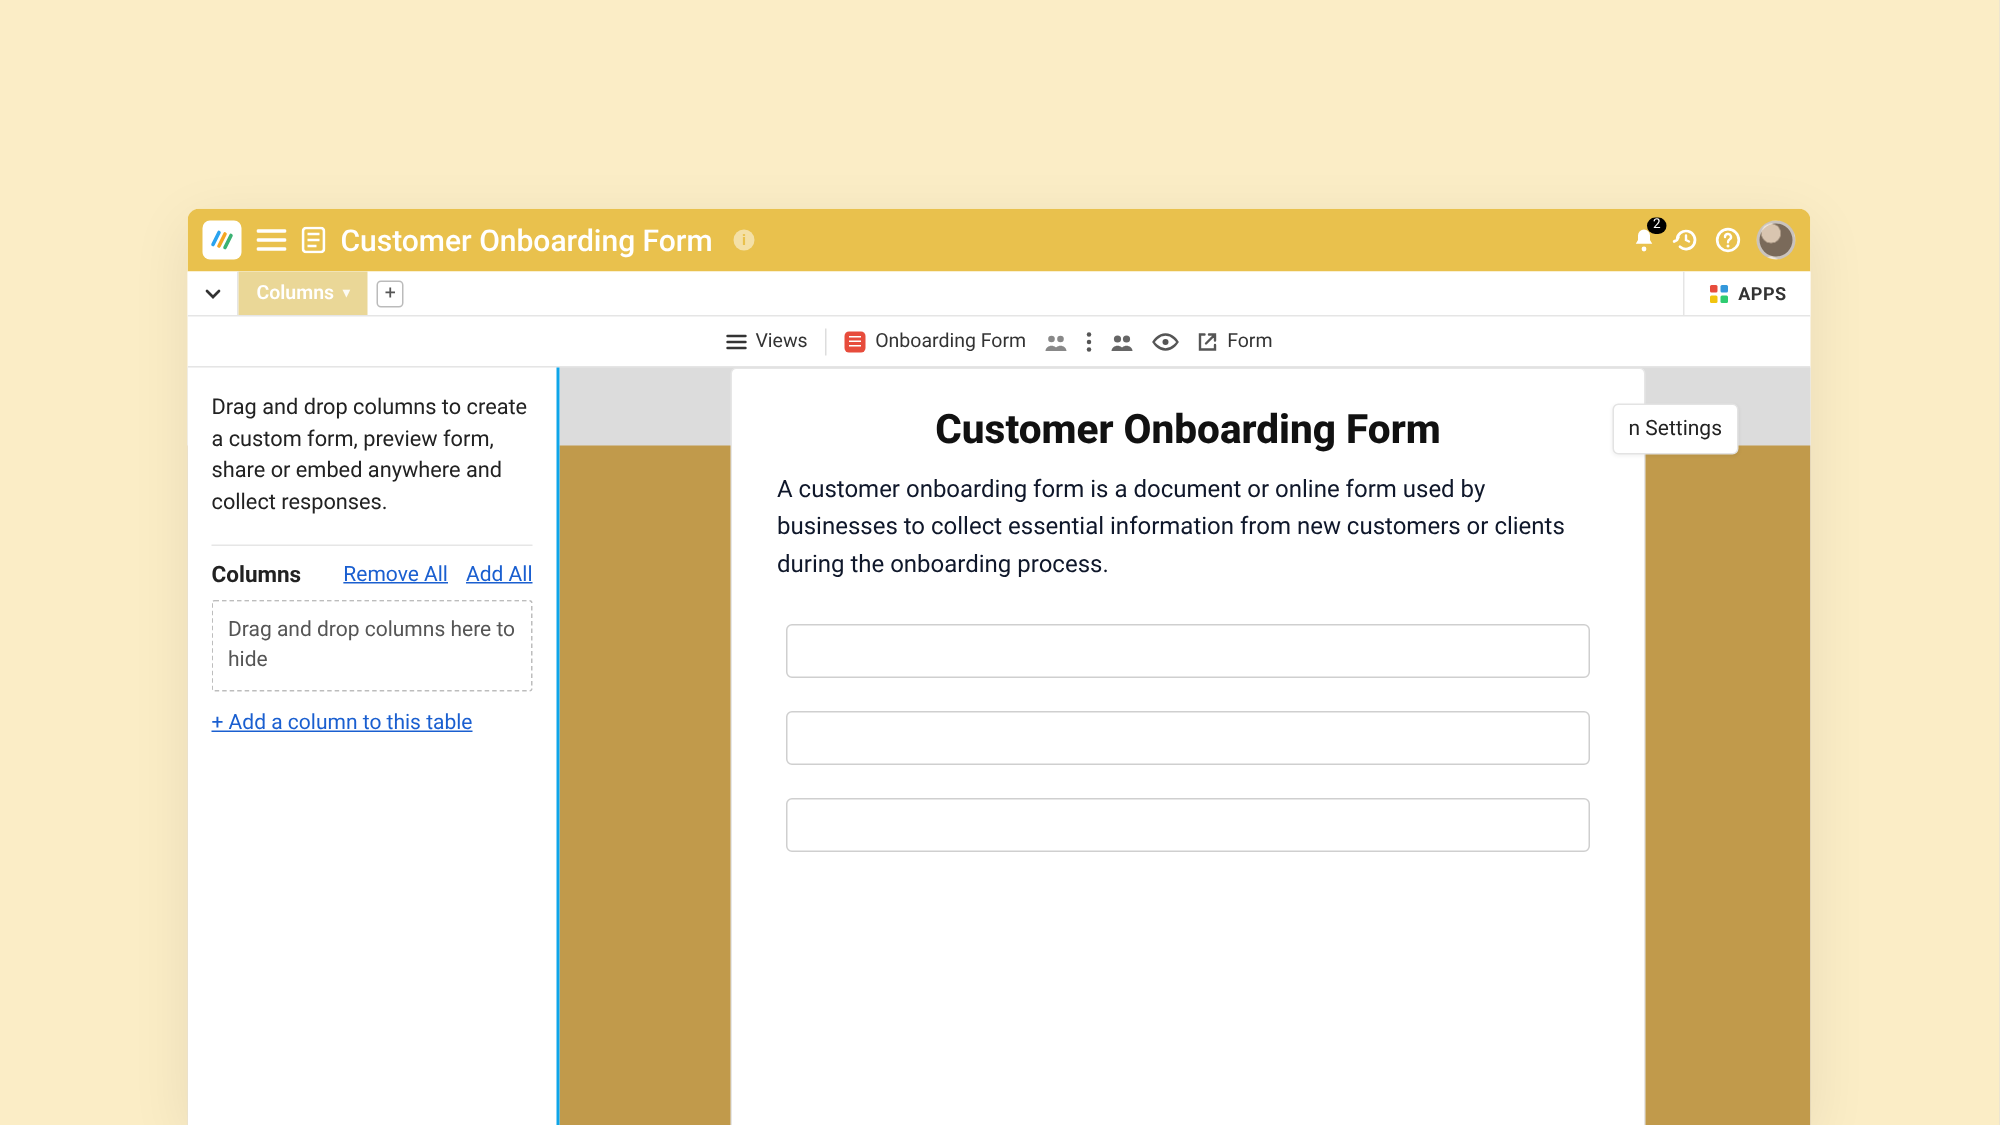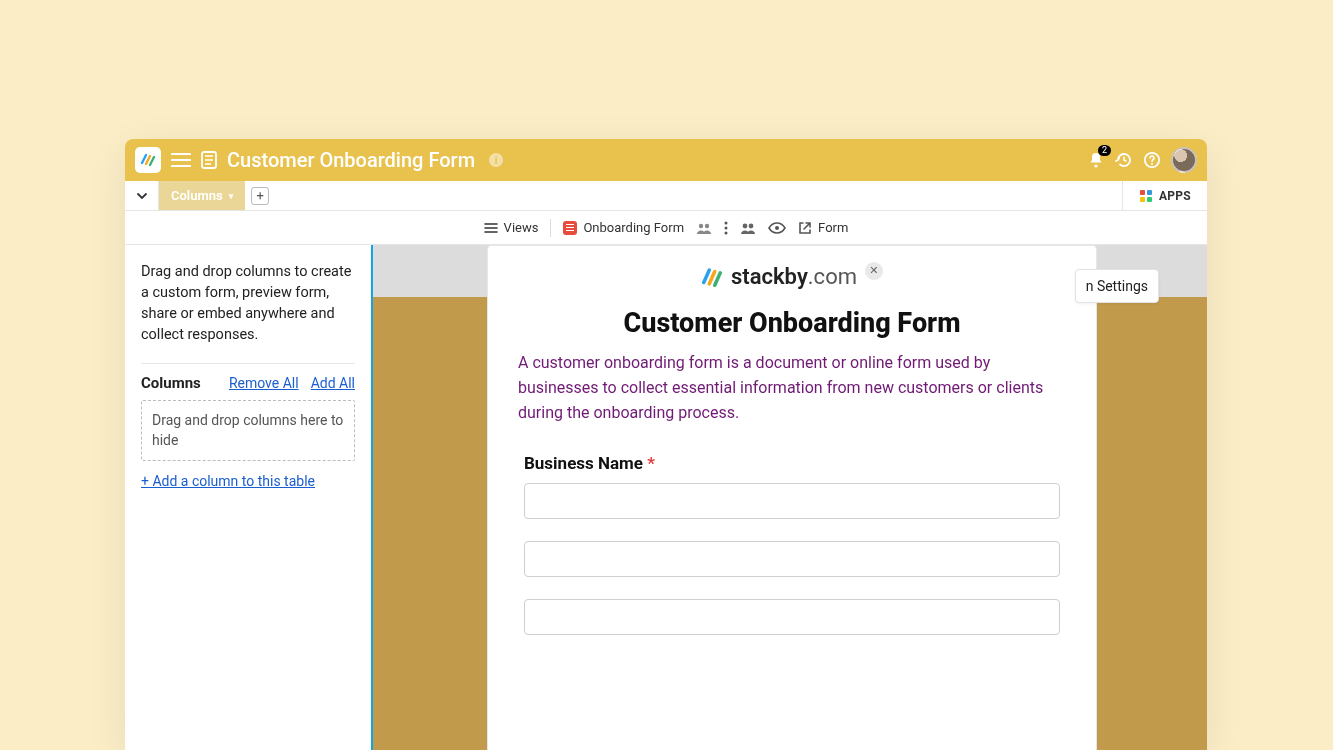--- a/index.html
+++ b/index.html
@@ -138,21 +138,21 @@
   }
   .brand-row{display:flex;align-items:center;justify-content:center;gap:8px;margin-bottom:18px;position:relative;}
   .brand-text{font-size:22px;font-weight:600;color:#222;}
   .brand-text .com{font-weight:400;color:#555;}
   .close-chip{
     width:18px;height:18px;border-radius:50%;background:#e9e9e9;color:#666;
     display:flex;align-items:center;justify-content:center;font-size:11px;cursor:pointer;
     position:relative;top:-6px;
   }
   .form-title{font-size:27px;font-weight:800;text-align:center;color:#111;margin:6px 0 12px;}
-  .form-desc{font-size:16px;line-height:1.55;color:#701a75;margin-bottom:28px;}
+  .form-desc{font-size:16px;line-height:1.55;color:#0f172a;margin-bottom:28px;}
   .field{margin-bottom:22px;padding:0 6px;}
   .field-label{font-size:17px;font-weight:700;color:#111;margin-bottom:10px;display:block;}
   .req{color:#e23b3b;}
   .field input{
     width:100%;height:36px;border:1px solid #cfcfcf;border-radius:4px;
     padding:6px 10px;font-size:14px;outline:none;background:#fff;
   }
   
   .settings-chip{
     position:absolute;z-index:3;right:48px;top:24px;
@@ -305,36 +305,24 @@
       <div class="dropzone">Drag and drop columns here to hide</div>
       <a class="add-col">+ Add a column to this table</a>
     </div>
 
     <div class="form-canvas">
       <div class="settings-chip">
         <span>n </span><span>Settings</span>
       </div>
 
       <div class="form-card">
-        <div class="brand-row">
-          <svg width="22" height="22" viewBox="0 0 16 16">
-            <path d="M2 12 L6 3" stroke="#2aa3ef" stroke-width="2.6" stroke-linecap="round"></path>
-            <path d="M6 13 L10 4" stroke="#f5a623" stroke-width="2.6" stroke-linecap="round"></path>
-            <path d="M10 14 L14 5" stroke="#3bb273" stroke-width="2.6" stroke-linecap="round"></path>
-          </svg>
-          <span class="brand-text">
-            <span>stackby</span><span class="com">.com</span>
-          </span>
-          <span class="close-chip">✕</span>
-        </div>
         <div class="form-title">Customer Onboarding Form</div>
         <div class="form-desc">A customer onboarding form is a document or online form used by businesses to collect essential information from new customers or clients during the onboarding process.</div>
 
         <div class="field">
-          <label class="field-label"><span>Business Name</span> <span class="req">*</span></label>
           <input type="text" value="" style="">
         </div>
         <div class="field">
           <input type="text" value="" style="">
         </div>
         <div class="field">
           <input type="text" value="" style="">
         </div>
       </div>
     </div>

